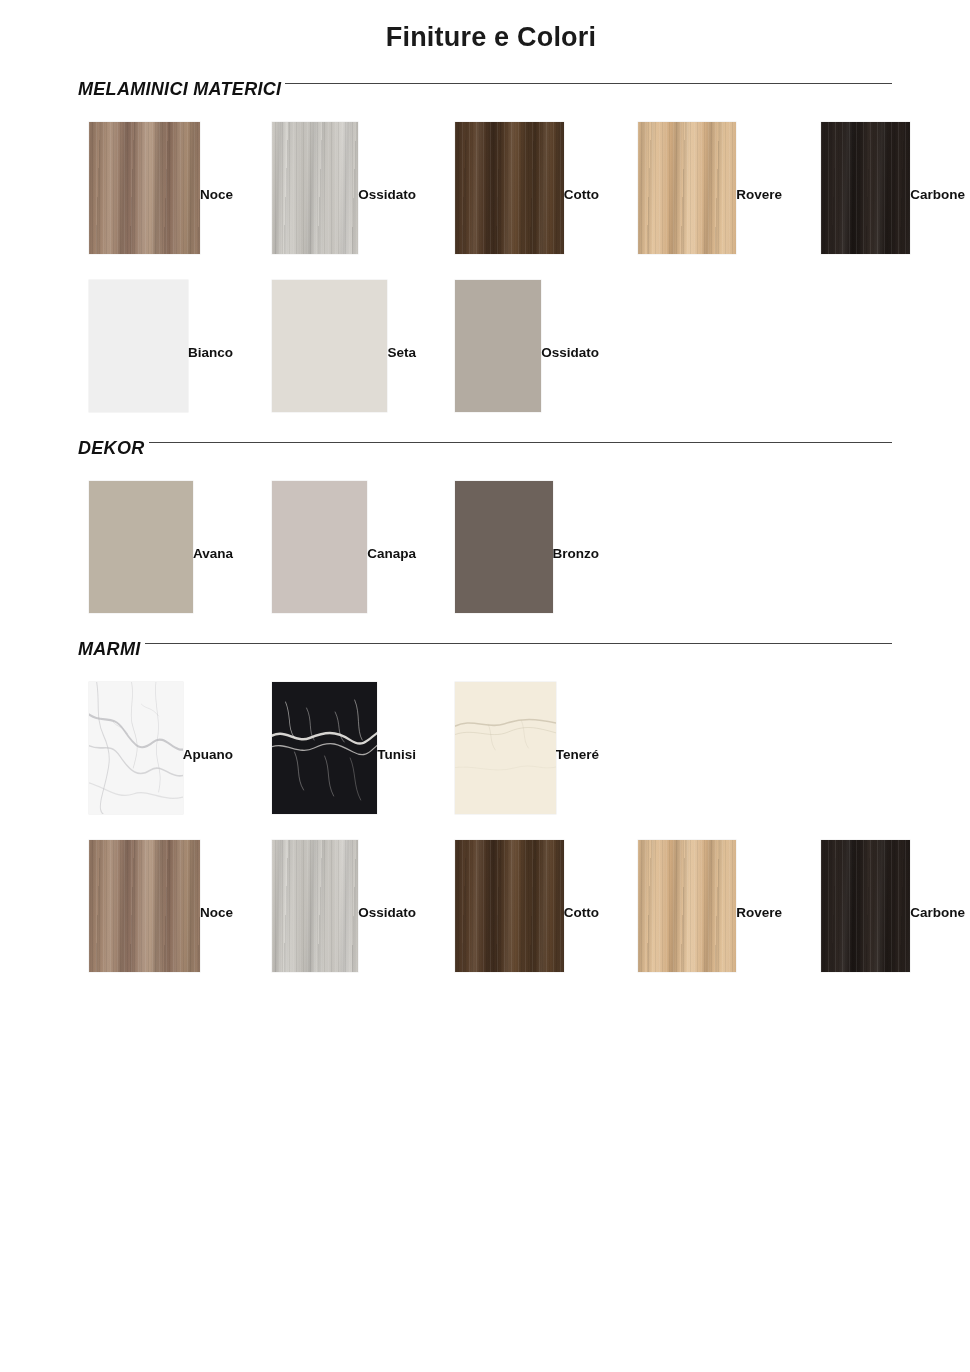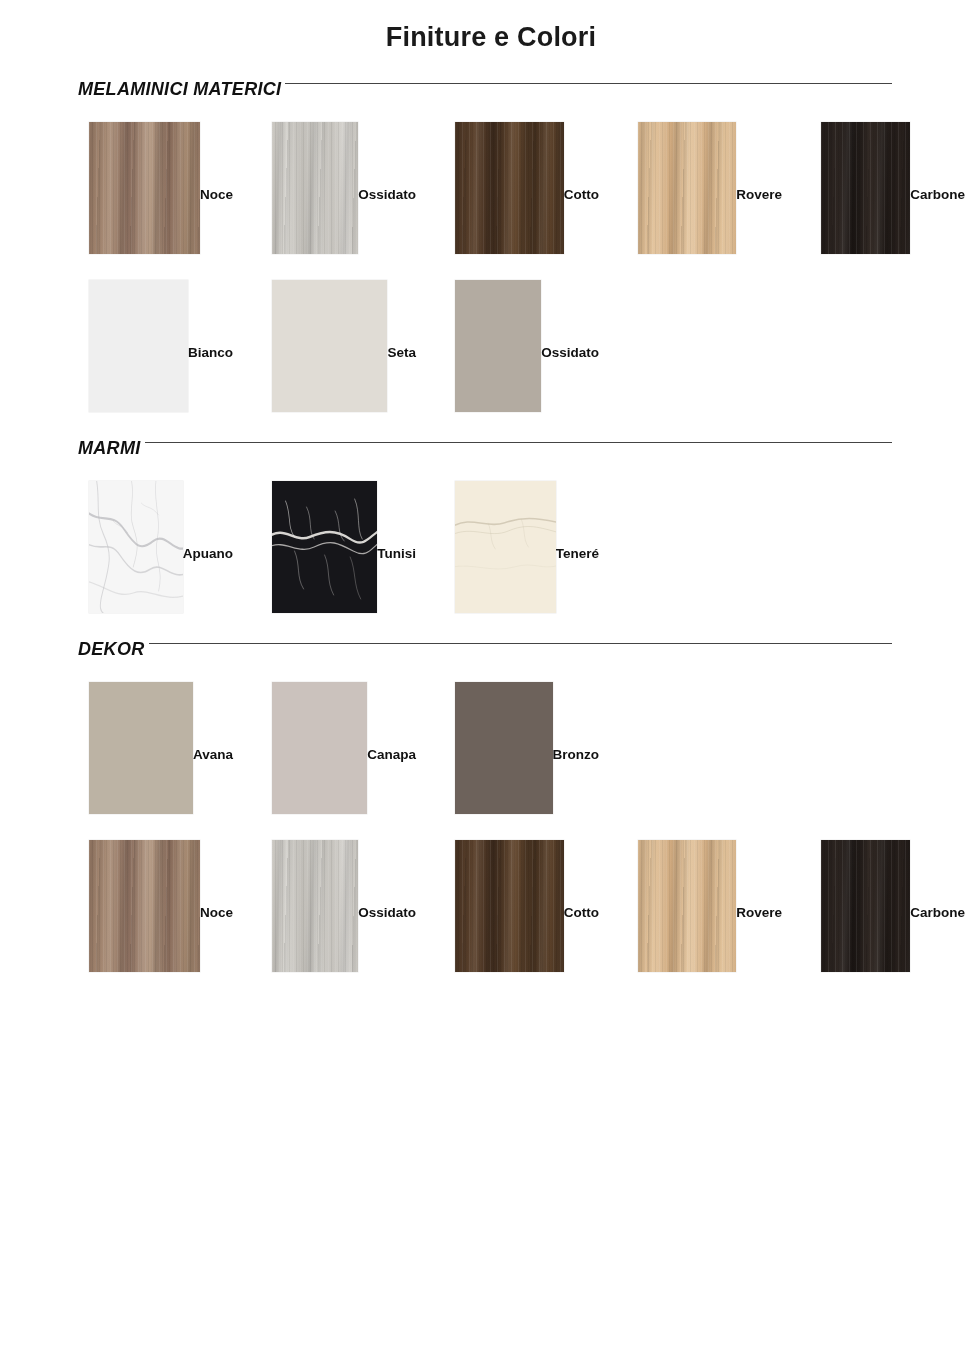--- a/index.html
+++ b/index.html
@@ -177,20 +177,40 @@
             <div class="swatch s-bianco"></div>
             <div class="swatch-label">Bianco</div>
           </div>
           <div class="swatch-cell">
             <div class="swatch s-seta"></div>
             <div class="swatch-label">Seta</div>
           </div>
           <div class="swatch-cell">
             <div class="swatch s-tortora"></div>
             <div class="swatch-label">Ossidato</div>
+          </div>
+        </div>
+      </div>
+      <div class="section">
+        <div class="section-header">
+          <div class="section-title">DEKOR</div>
+          <div class="section-rule"></div>
+        </div>
+        <div class="swatch-row">
+          <div class="swatch-cell">
+            <div class="swatch s-avana"></div>
+            <div class="swatch-label">Avana</div>
+          </div>
+          <div class="swatch-cell">
+            <div class="swatch s-canapa"></div>
+            <div class="swatch-label">Canapa</div>
+          </div>
+          <div class="swatch-cell">
+            <div class="swatch s-bronzo"></div>
+            <div class="swatch-label">Bronzo</div>
           </div>
         </div>
       </div>
       <div class="section">
         <div class="section-header">
           <div class="section-title">MARMI</div>
           <div class="section-rule"></div>
         </div>
         <div class="swatch-row">
           <div class="swatch-cell">
@@ -238,40 +258,20 @@
       <path d="M92 38 C 98 48, 94 58, 102 66" stroke-width="0.7" opacity="0.4"></path>
       <path d="M-5 86 C 26 82, 52 92, 82 86 S 120 90, 146 84" stroke-width="0.7" opacity="0.28"></path>
     </g>
   </svg>
             </div>
             <div class="swatch-label">Teneré</div>
           </div>
         </div>
       </div>
       <div class="section">
-        <div class="section-header">
-          <div class="section-title">DEKOR</div>
-          <div class="section-rule"></div>
-        </div>
-        <div class="swatch-row">
-          <div class="swatch-cell">
-            <div class="swatch s-avana"></div>
-            <div class="swatch-label">Avana</div>
-          </div>
-          <div class="swatch-cell">
-            <div class="swatch s-canapa"></div>
-            <div class="swatch-label">Canapa</div>
-          </div>
-          <div class="swatch-cell">
-            <div class="swatch s-bronzo"></div>
-            <div class="swatch-label">Bronzo</div>
-          </div>
-        </div>
-      </div>
-      <div class="section">
         <div class="swatch-row">
           <div class="swatch-cell">
             <div class="swatch w-noce wood"></div>
             <div class="swatch-label">Noce</div>
           </div>
           <div class="swatch-cell">
             <div class="swatch w-ossidato wood"></div>
             <div class="swatch-label">Ossidato</div>
           </div>
           <div class="swatch-cell">

